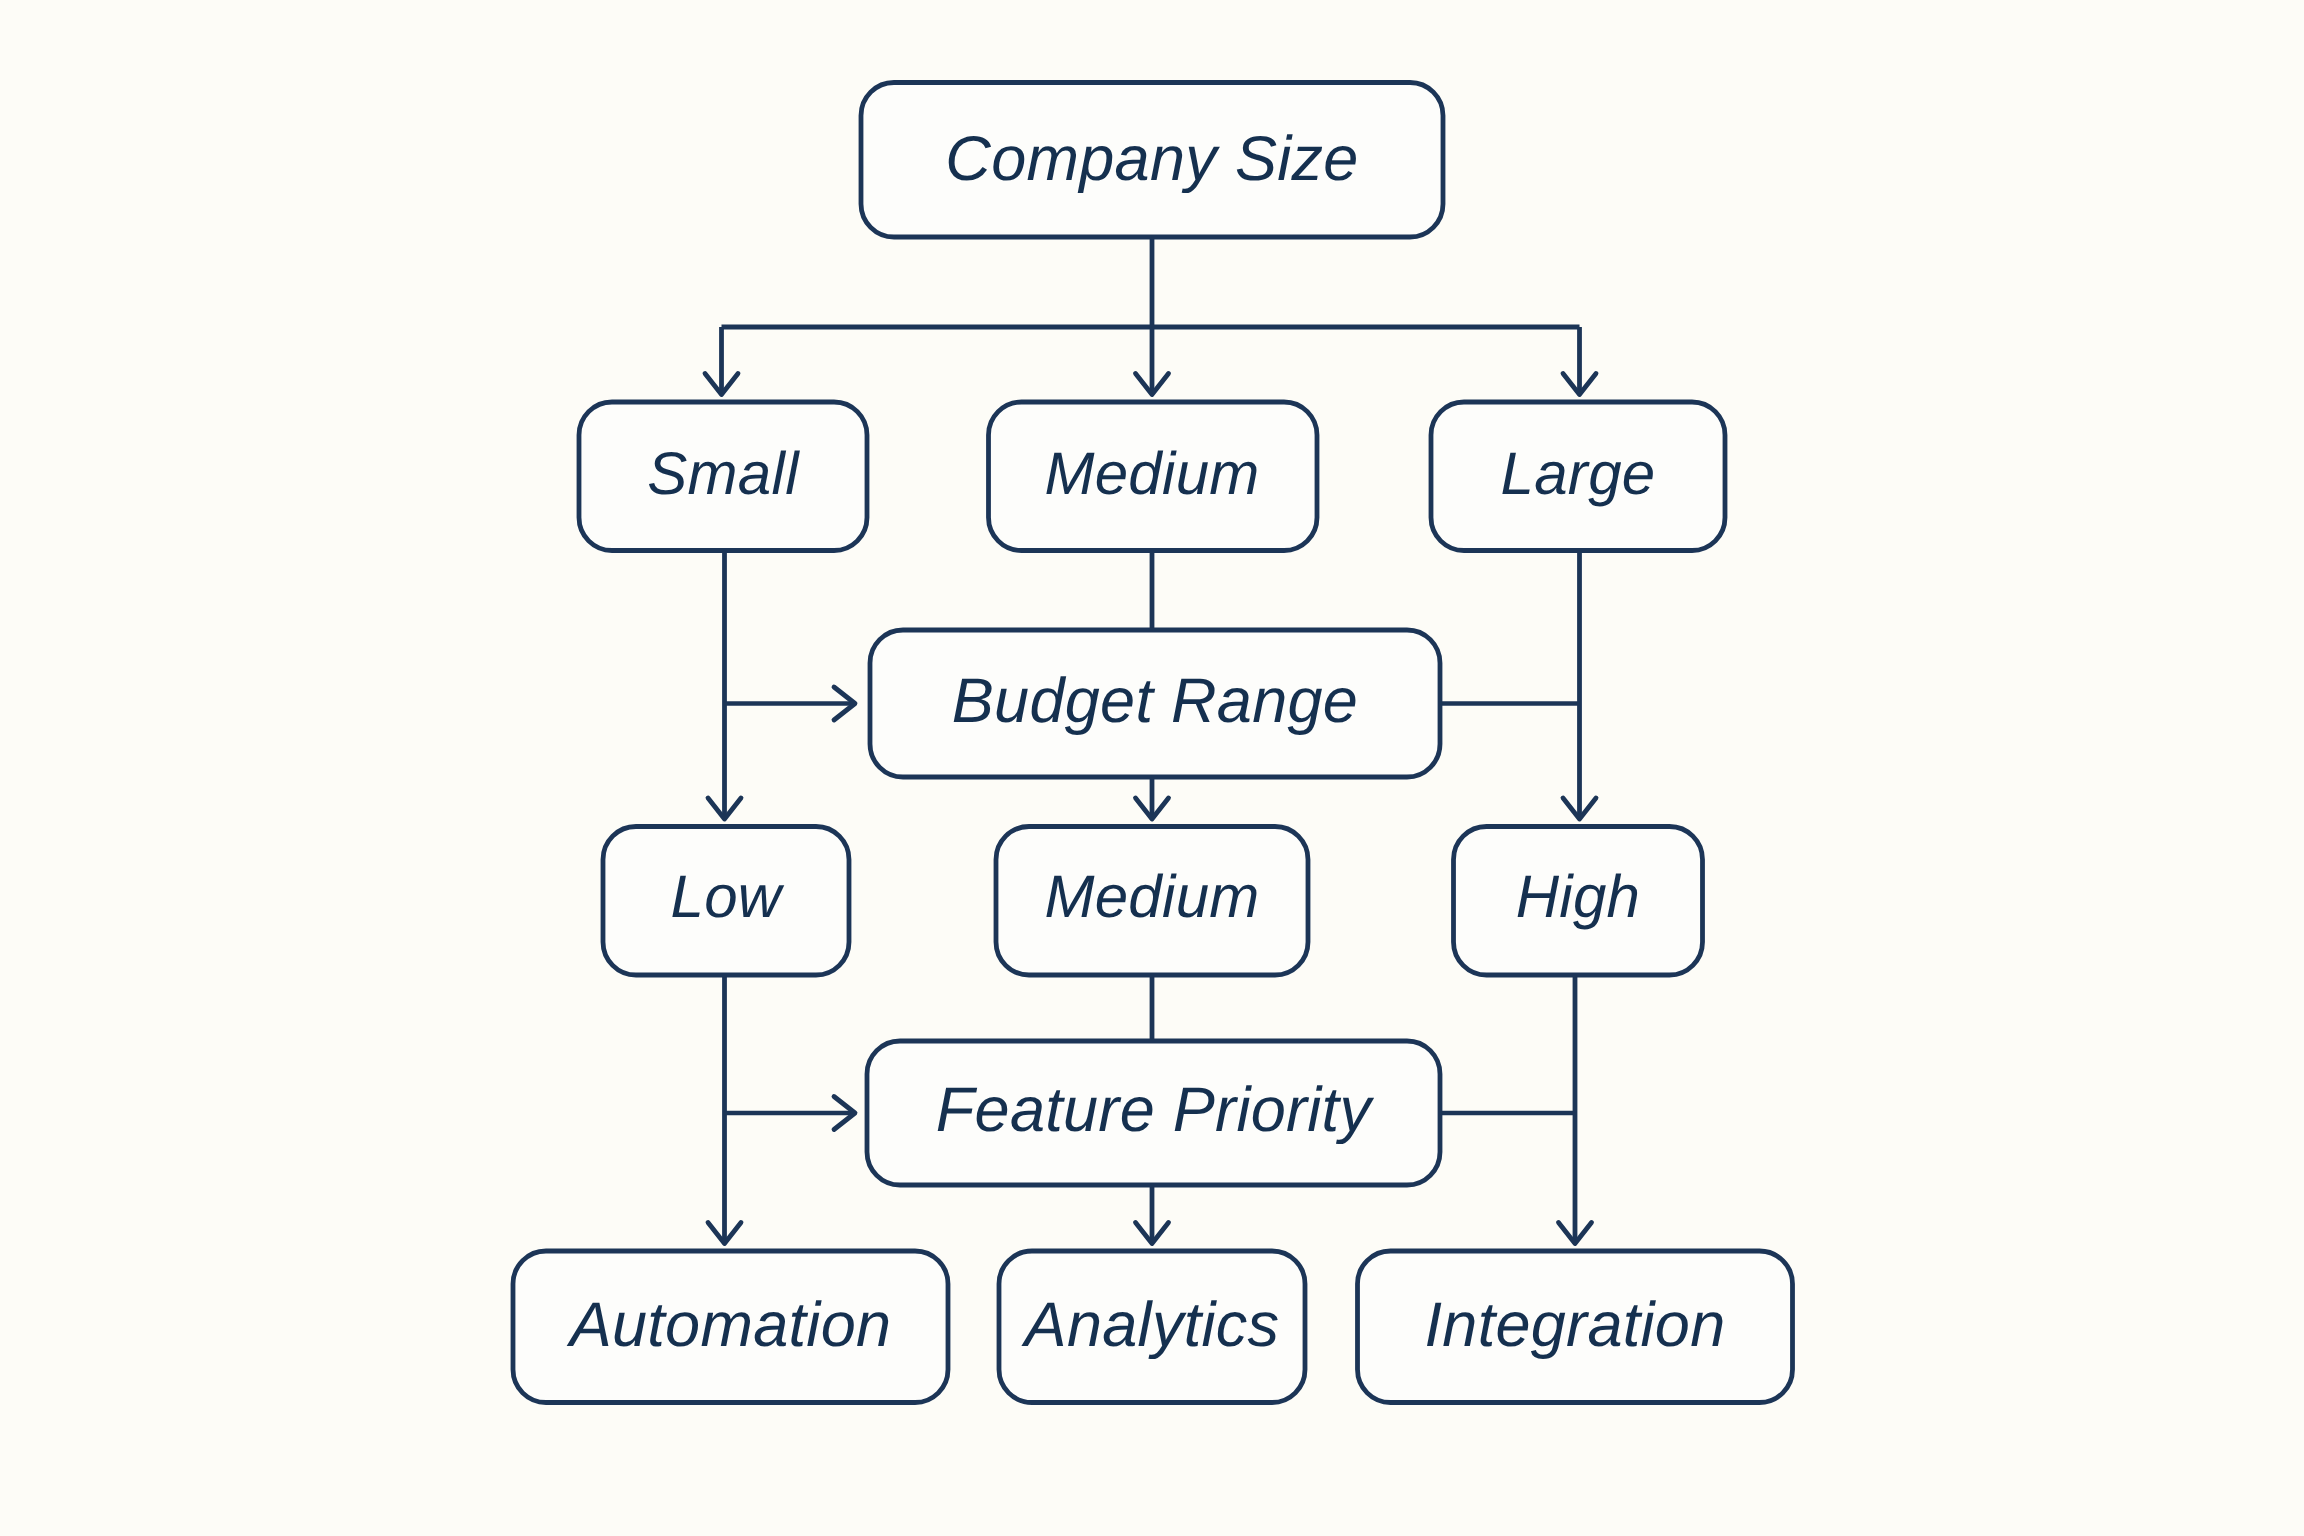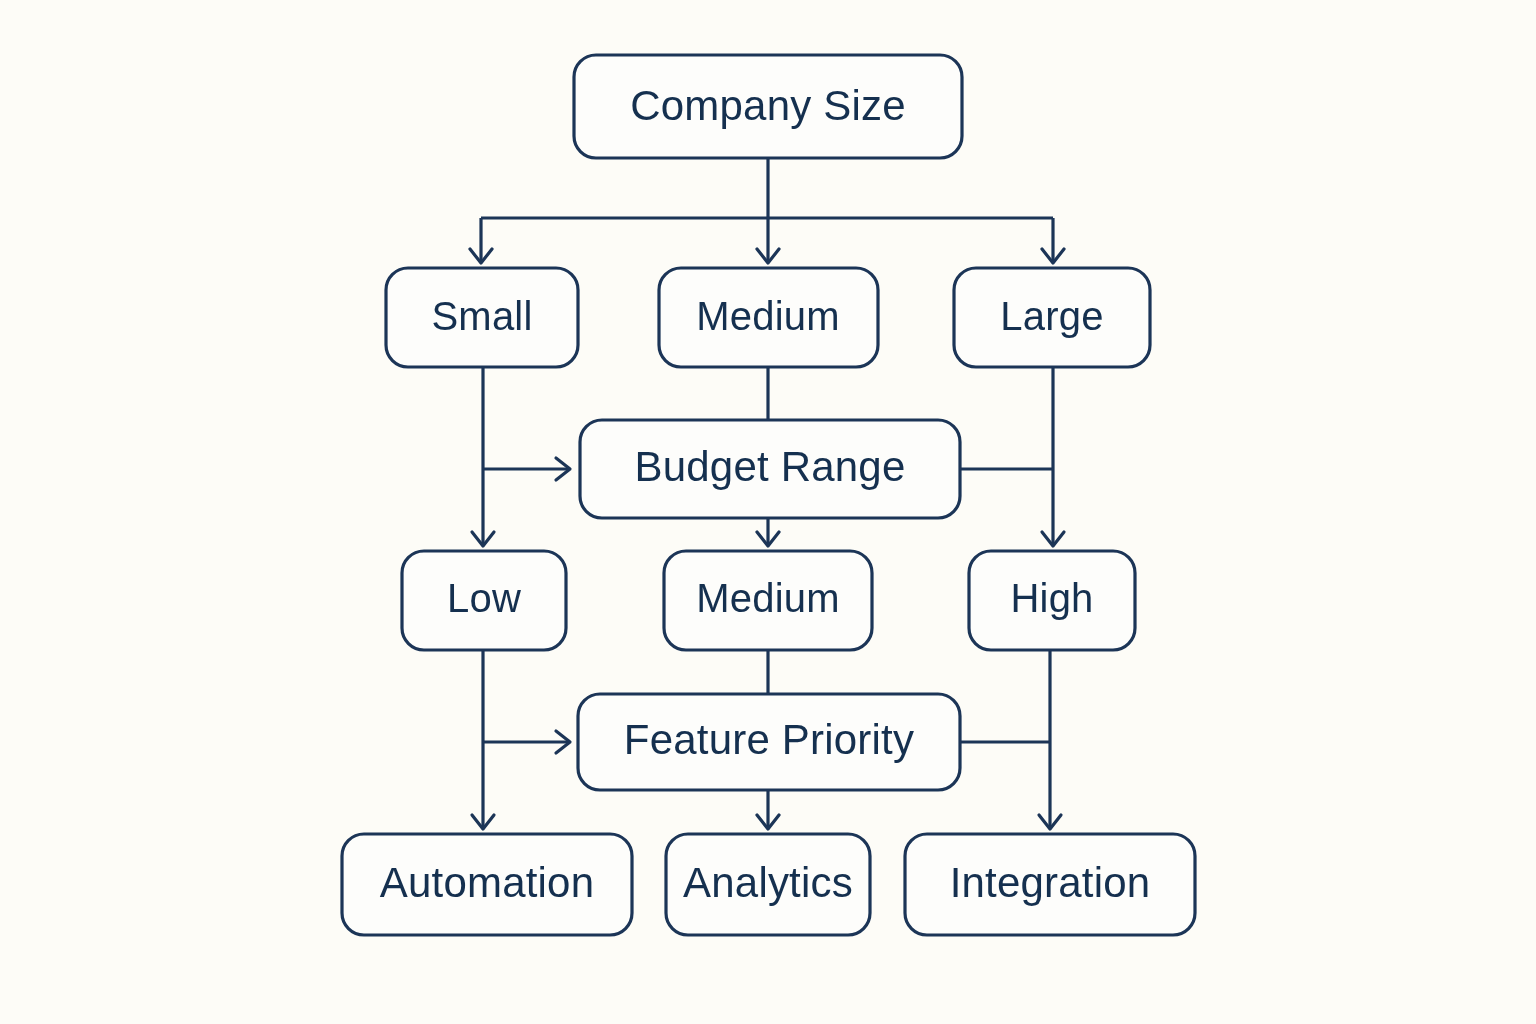--- a/index.html
+++ b/index.html
@@ -11,20 +11,21 @@
     width: 1536px;
     height: 1024px;
     font-family: "Liberation Sans", sans-serif;
     overflow: hidden;
   }
   #flowchart-root {
     position: relative;
     width: 1536px;
     height: 1024px;
     background: #fdfcf7;
+    font-style: italic;
   }
   svg.diagram {
     display: block;
     width: 1536px;
     height: 1024px;
   }
   .node-box {
     fill: #fdfdfb;
     stroke: #1c3557;
     stroke-width: 3.2;

